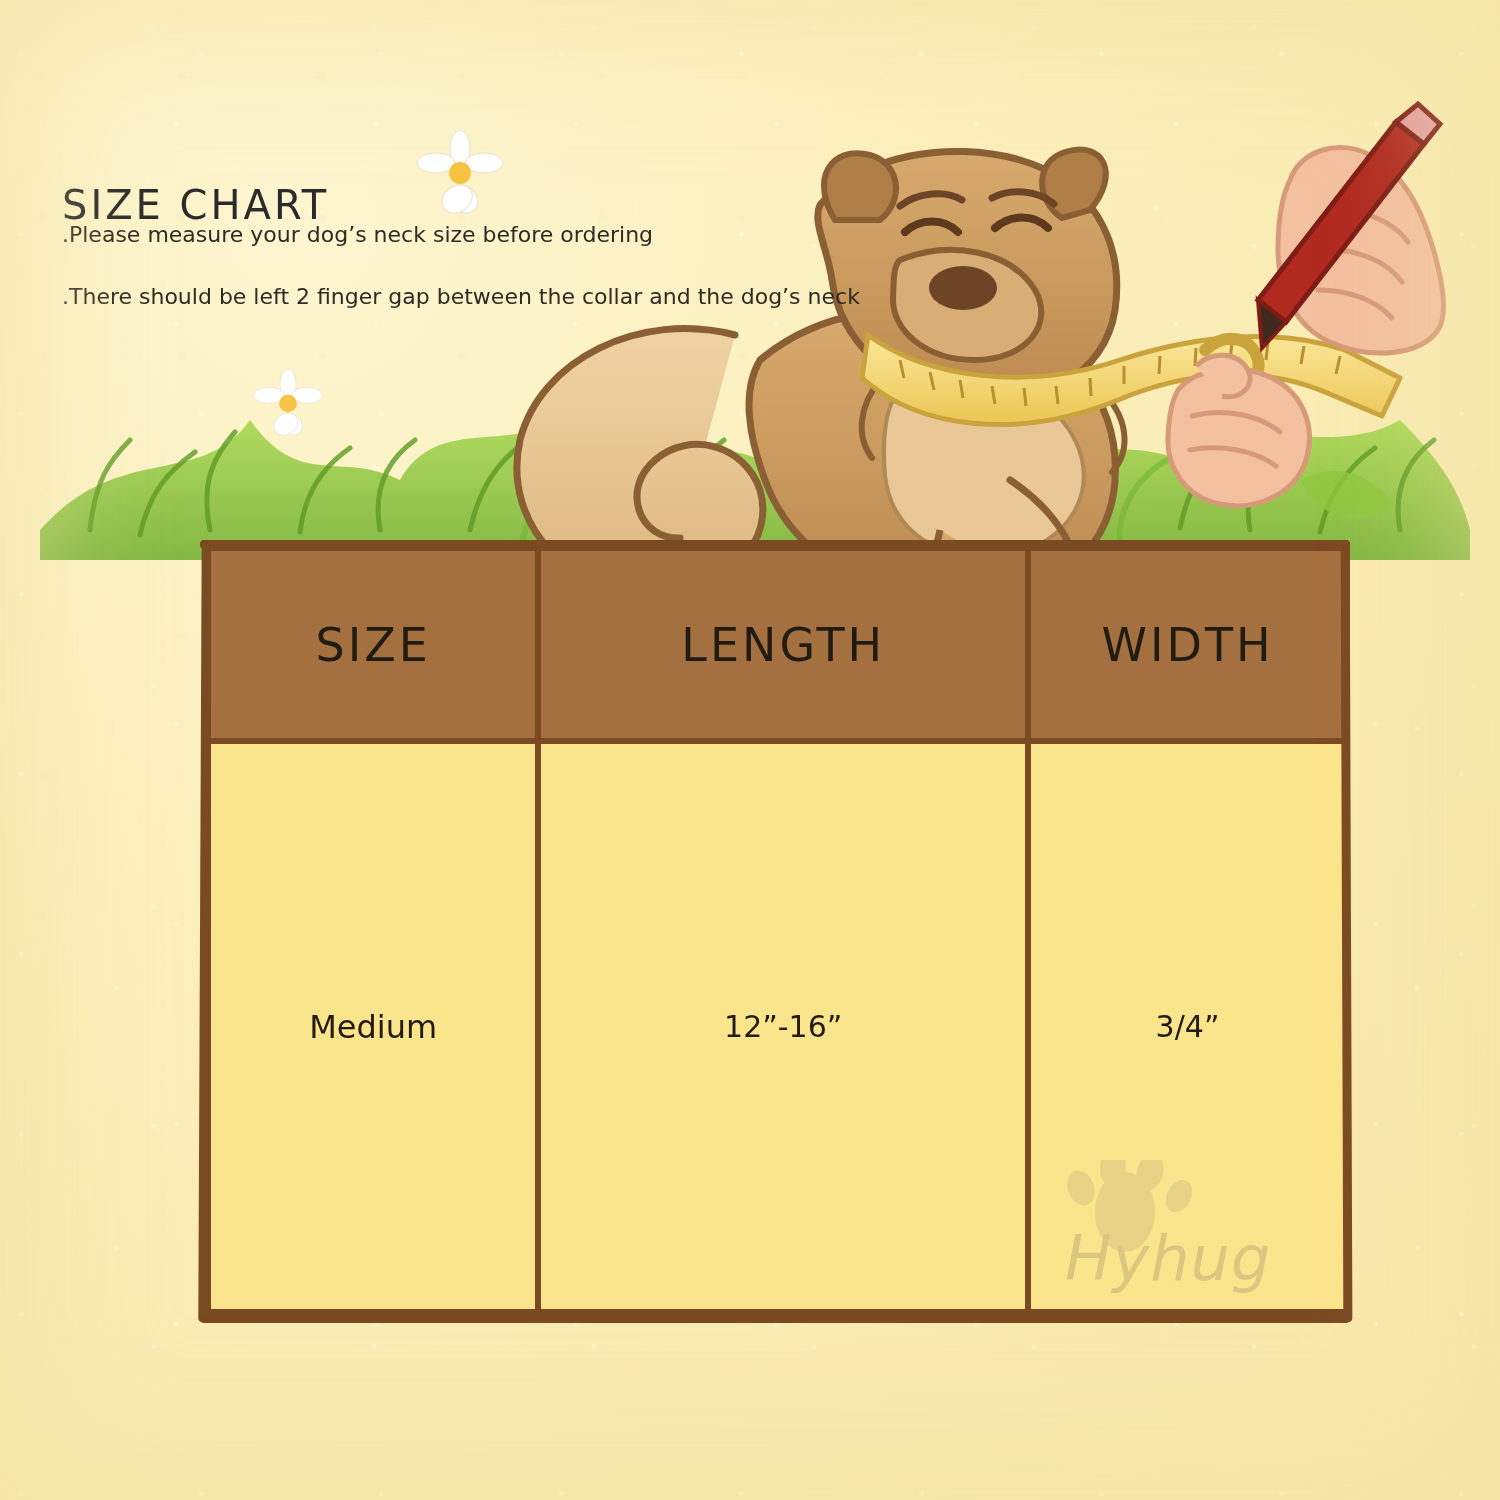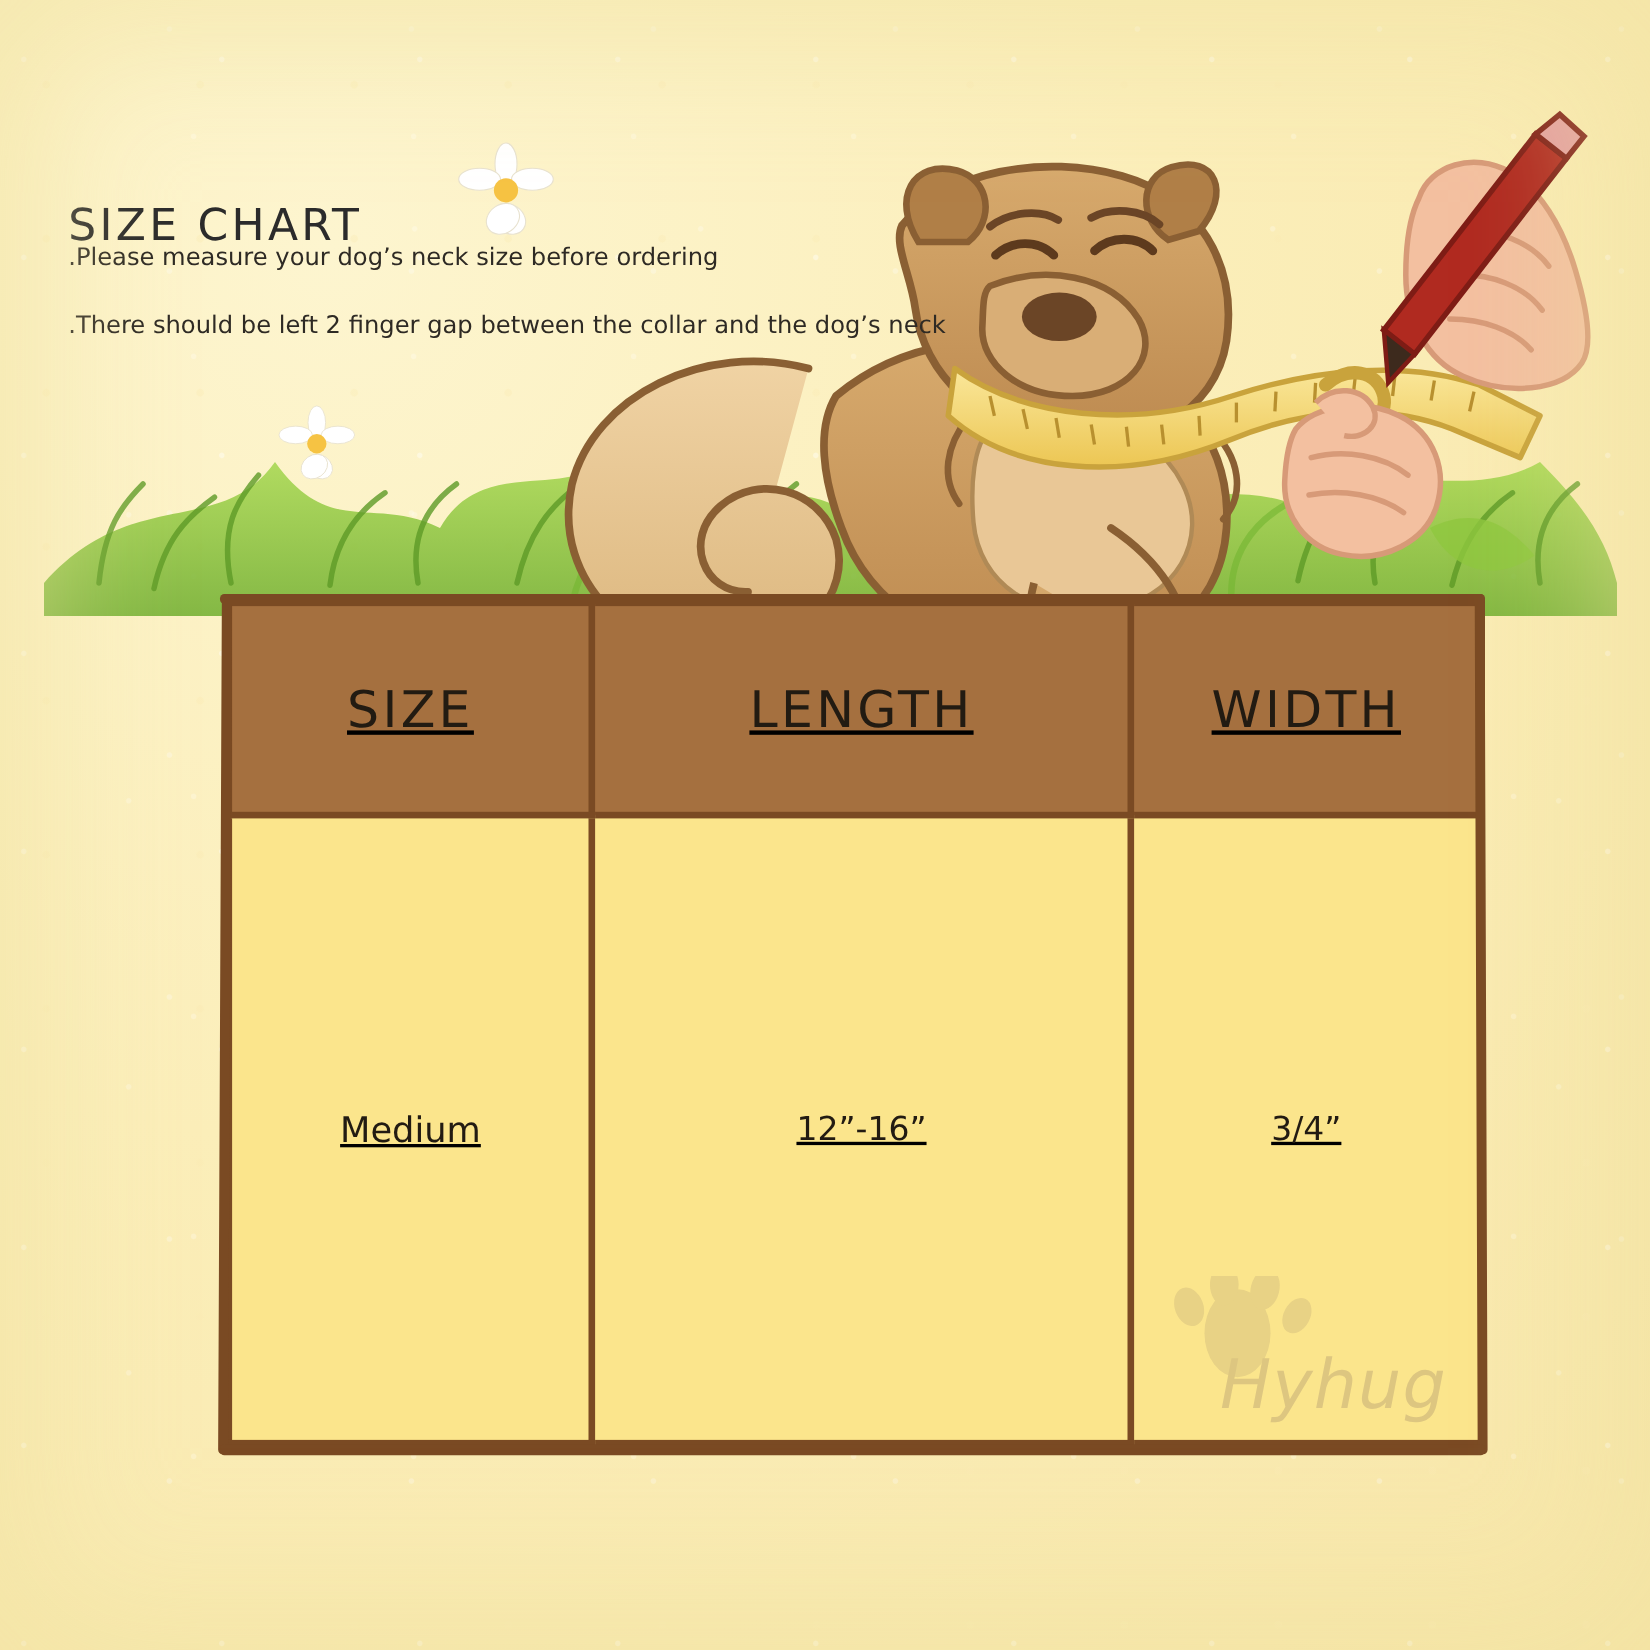--- a/index.html
+++ b/index.html
@@ -77,21 +77,20 @@
     left: 205px;
     top: 545px;
     width: 1145px;
     height: 770px;
   }
   table.size-table {
     border-collapse: collapse;
     width: 100%;
     height: 100%;
     table-layout: fixed;
-    text-decoration: underline;
   }
   table.size-table th,
   table.size-table td {
     border: 6px solid #7a4a23;
     text-align: center;
     vertical-align: middle;
     color: #221b12;
   }
   thead th {
     background: #a5703f;
@@ -136,21 +135,20 @@
   }
   #watermark .wm-text {
     position: absolute;
     left: 10px;
     top: 62px;
     font-size: 62px;
     color: #b9a173;
     font-family: "DejaVu Sans", sans-serif;
     font-style: italic;
     letter-spacing: 1px;
-    margin-left: 44px;
   }
 </style>
 </head>
 <body>
 
 <div id="page">
   <div id="grain"></div>
 
   <svg id="scene" viewBox="0 0 1500 620" xmlns="http://www.w3.org/2000/svg">
     <defs>

